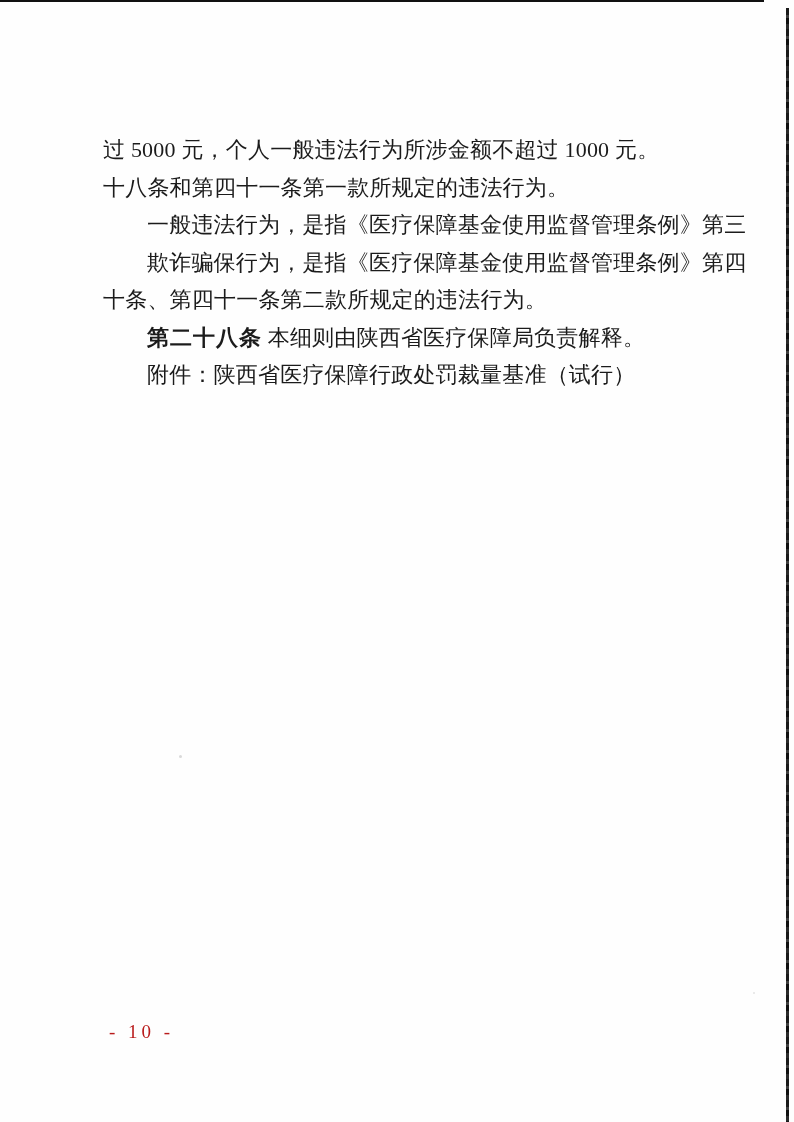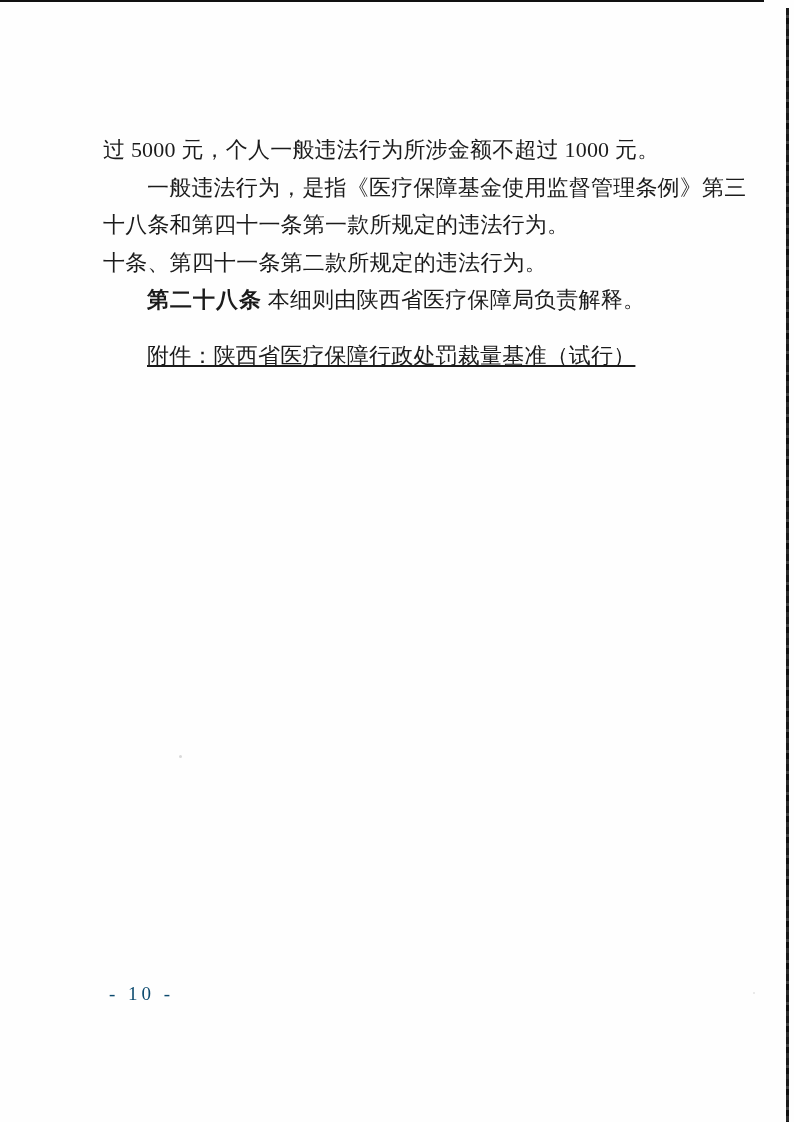--- a/index.html
+++ b/index.html
@@ -50,48 +50,49 @@
     top: 131px;
     width: 600px;
   }
   .line {
     font-size: 22px;
     line-height: 37.5px;
     white-space: nowrap;
     letter-spacing: 0.2px;
   }
   .line.indent { text-indent: 44px; }
-  .line:nth-child(6) { margin-top: 18px; text-decoration: underline; }
+  .line:nth-child(6) { margin-top: 0; }
   .line:nth-child(8) { }
   .art {
     font-weight: 700;
     font-family: "Liberation Sans", "DejaVu Sans", sans-serif;
     letter-spacing: 1px;
   }
   .footer {
     position: absolute;
     left: 109px;
-    top: 983px;
+    top: 1021px;
     font-size: 19px;
     letter-spacing: 4px;
-    color: #0c4a6e;
+    color: #b91c1c;
   }
 </style>
 </head>
 <body>
 
 <div class="page">
   <div class="scan-edge-top"></div>
   <div class="scan-edge-right"></div>
   <div class="scan-speck-1"></div>
   <div class="scan-speck-2"></div>
 
   <div class="content">
       <div class="line"><span>过 5000 元，个人一般违法行为所涉金额不超过 1000 元。</span></div>
+      <div class="line"><span>十八条和第四十一条第一款所规定的违法行为。</span></div>
       <div class="line indent"><span>一般违法行为，是指《医疗保障基金使用监督管理条例》第三</span></div>
-      <div class="line"><span>十八条和第四十一条第一款所规定的违法行为。</span></div>
+      <div class="line indent"><span>欺诈骗保行为，是指《医疗保障基金使用监督管理条例》第四</span></div>
       <div class="line"><span>十条、第四十一条第二款所规定的违法行为。</span></div>
       <div class="line indent"><span class="art">第二十八条</span><span> 本细则由陕西省医疗保障局负责解释。</span></div>
       <div class="line indent"><span>附件：陕西省医疗保障行政处罚裁量基准（试行）</span></div>
     </div>
 
   <div class="footer">- 10 -</div>
 </div>
 
 </body></html>

